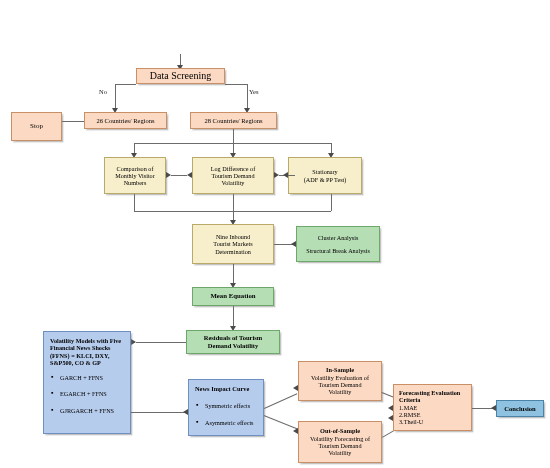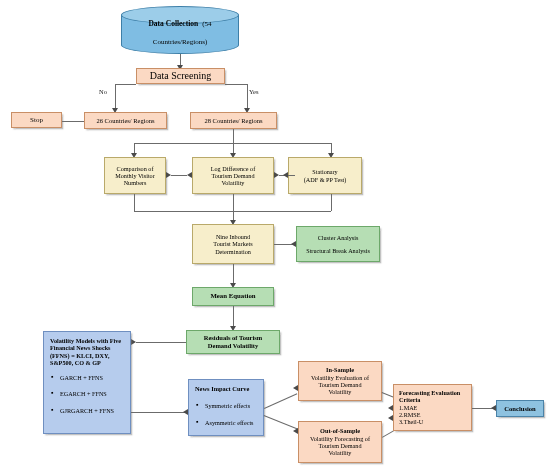--- a/index.html
+++ b/index.html
@@ -43,29 +43,20 @@
   ul.blist{margin:0;padding:0;list-style:none;text-align:left;width:100%;}
   ul.blist li{position:relative;padding-left:10px;line-height:1.15;}
   ul.blist li:before{content:"\25AA";position:absolute;left:1px;top:-1px;font-size:7px;}
   .padbox{align-items:flex-start;justify-content:flex-start;text-align:left;}
 </style>
 </head>
 <body>
 
 <div id="canvas">
 
-  <div class="cyl" style="left:121px;top:6px;width:118px;height:48px;">
-    <div class="bot"></div>
-    <div class="body"></div>
-    <div class="top"></div>
-    <div class="txt">
-      <span class="ln bold" style="font-size:7.5px;">Data Collection</span>
-      <span class="ln" style="font-size:7px;">(54 Countries/Regions)</span>
-    </div>
-  </div>
 
   <div class="ln-v" style="left:180px;top:54px;height:13px;"></div>
   <div class="arw arw-d" style="left:176.5px;top:65px;"></div>
 
   <div class="node peach" style="left:136px;top:68px;width:89px;height:16px;">
     <span class="ln" style="font-size:10px;">Data Screening</span>
   </div>
 
   <div class="ln-h" style="left:115px;top:84px;width:21px;"></div>
   <div class="ln-v" style="left:115px;top:84px;height:26px;"></div>
@@ -82,21 +73,21 @@
     <span class="ln" style="font-size:6.5px;">26 Countries/ Regions</span>
   </div>
 
   <div class="node peach" style="left:190px;top:112px;width:87px;height:17px;">
     <span class="ln" style="font-size:6.5px;">28 Countries/ Regions</span>
   </div>
 
   <div class="ln-h" style="left:62px;top:121px;width:22px;"></div>
   <div class="arw arw-r" style="left:57px;top:117.5px;"></div>
 
-  <div class="node peach" style="left:11px;top:112px;width:51px;height:16px;">
+  <div class="node peach" style="left:11px;top:112px;width:51px;height:29px;">
     <span class="ln" style="font-size:7px;">Stop</span>
   </div>
 
   <div class="ln-v" style="left:233px;top:129px;height:14px;"></div>
 
   <div class="ln-h" style="left:134px;top:143px;width:197px;"></div>
   <div class="ln-v" style="left:134px;top:143px;height:12px;"></div>
   <div class="arw arw-d" style="left:130.5px;top:153px;"></div>
   <div class="ln-v" style="left:233px;top:143px;height:12px;"></div>
   <div class="arw arw-d" style="left:229.5px;top:153px;"></div>

